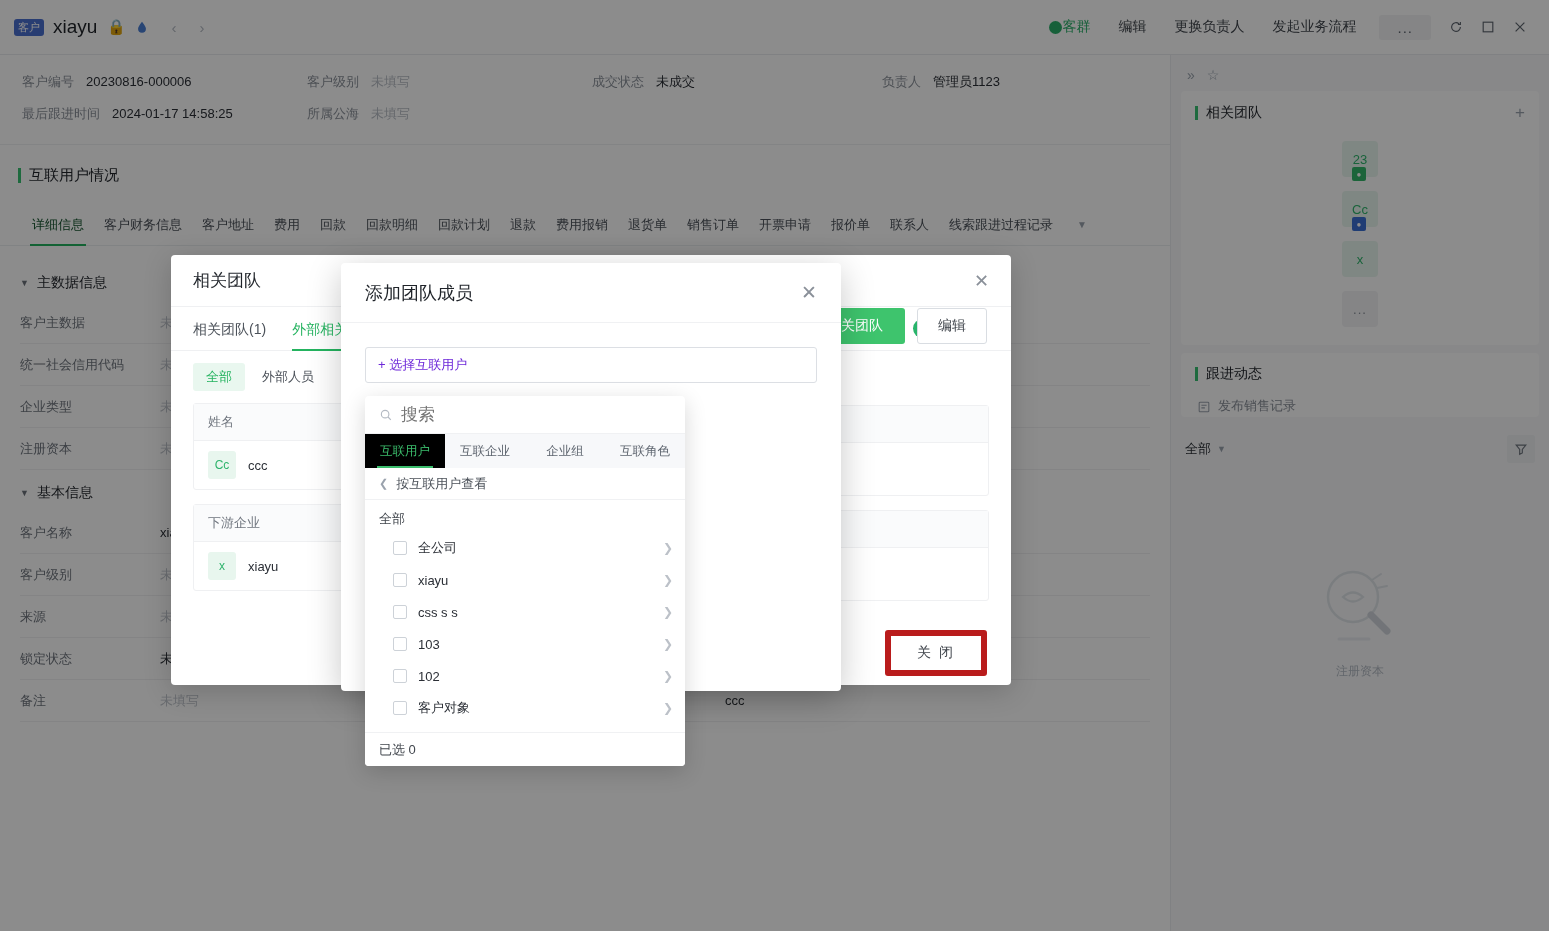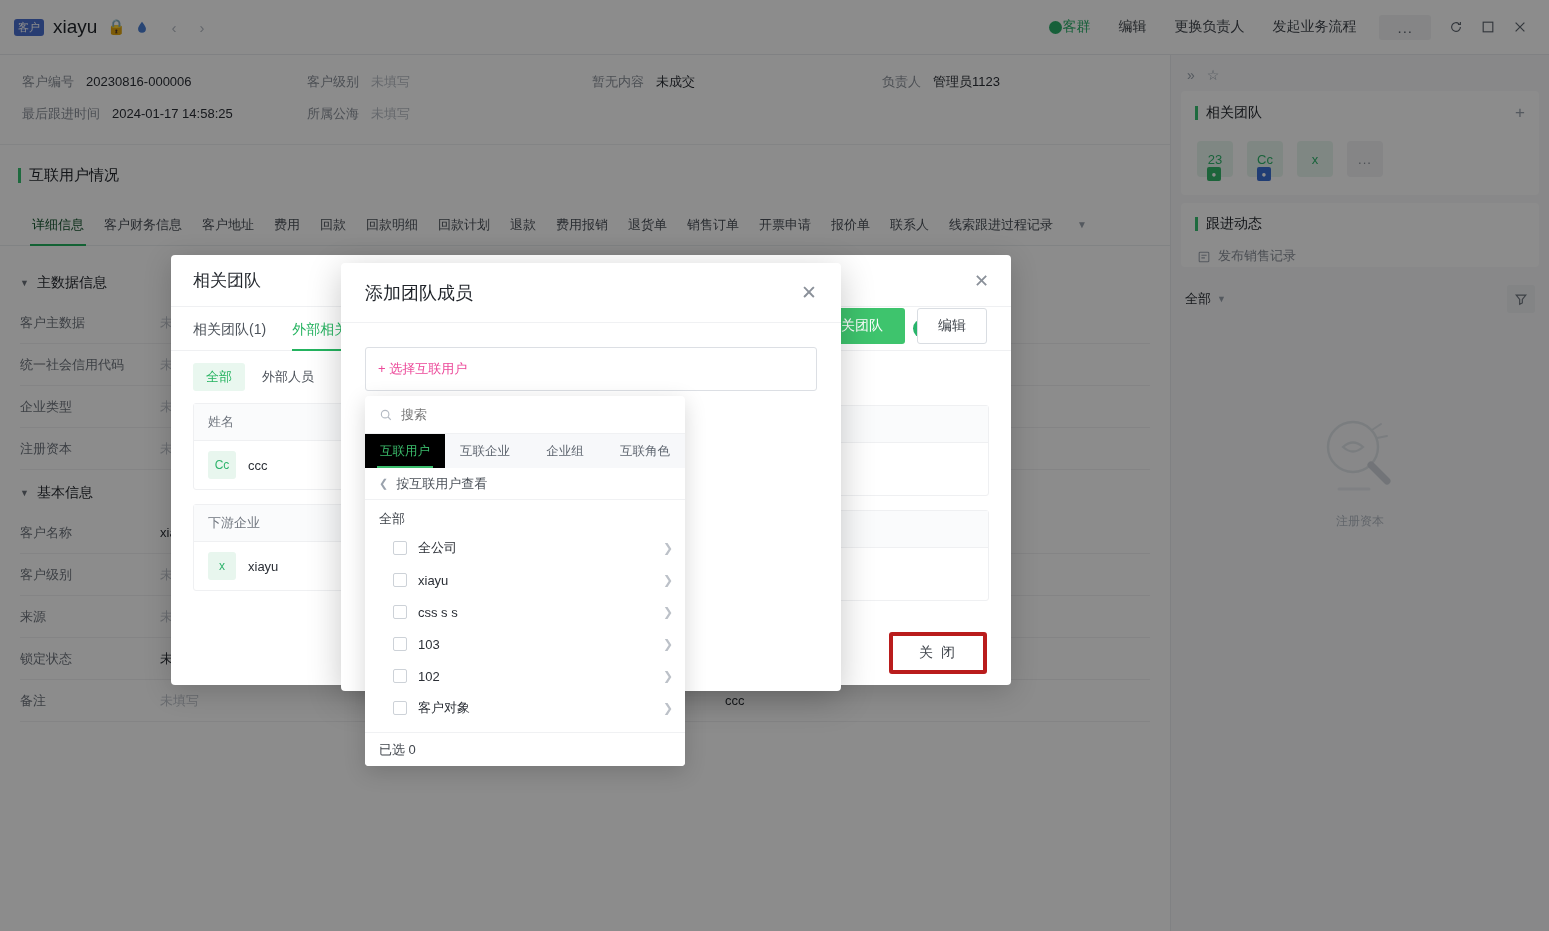--- a/index.html
+++ b/index.html
@@ -81,21 +81,21 @@
 
   
   .sidebar { position: absolute; top: 55px; right: 0; width: 379px; bottom: 0; background: #f7f8fa;
              border-left: 1px solid #eaecef; }
   .sb-toolrow { display: flex; align-items: center; gap: 12px; padding: 12px 16px 4px 16px; color: #9aa2ad; font-size: 14px; }
   .sb-card { background: #fff; margin: 4px 10px 8px 10px; border-radius: 4px; padding: 12px 14px; }
   .sb-head { display: flex; align-items: center; margin-bottom: 4px; }
   .sb-bar { width: 3px; height: 14px; background: #37c172; margin-right: 8px; }
   .sb-title { font-size: 14px; color: #1f2329; }
   .sb-plus { margin-left: auto; color: #9aa2ad; font-size: 17px; cursor: pointer; }
-  .avatars { display: flex; align-items: center; gap: 14px; padding: 14px 2px 6px 2px; }
+  .avatars { display: flex; align-items: center; gap: 14px; padding: 14px 2px 6px 2px; flex-direction: column; }
   .avat { width: 36px; height: 36px; border-radius: 4px; background: #e8f6ee; color: #2eb46c;
           font-size: 13px; display: flex; align-items: center; justify-content: center; position: relative; }
   .avat .corner { position: absolute; bottom: -4px; left: 10px; width: 14px; height: 14px; border-radius: 2px;
                   display:flex; align-items:center; justify-content:center; font-size: 8px; color: #fff; }
   .avat.more { background: #f2f3f5; color: #8a9099; letter-spacing: 1px; }
   .sb-sub { display: flex; align-items: center; padding: 10px 2px 2px 2px; color: #8a9099; font-size: 13px; gap: 7px; }
   .filterrow { display: flex; align-items: center; padding: 10px 14px; }
   .fr-all { font-size: 13px; color: #2b2f36; display: flex; align-items: center; gap: 6px; }
   .fr-ico { margin-left: auto; width: 28px; height: 28px; border-radius: 3px; background: #eef0f2; color: #6f757e;
             display: flex; align-items: center; justify-content: center; font-size: 13px; }
@@ -131,51 +131,51 @@
   .mt-avat { width: 28px; height: 28px; border-radius: 3px; background: #e8f6ee; color: #2eb46c; font-size: 12px;
              display: flex; align-items: center; justify-content: center; }
   .mt-name { font-size: 13px; color: #2b2f36; }
   .bgm-right { flex: 1; padding: 12px 22px 0 0; }
   .perm-box { border: 1px solid #eff0f2; border-radius: 3px; margin-bottom: 14px; }
   .perm-head { background: #fafbfc; font-size: 13px; color: #6f757e; padding: 9px 14px; border-bottom: 1px solid #eff0f2; }
   .perm-body { height: 52px; display: flex; align-items: center; padding: 0 14px; gap: 10px; }
   .cb { width: 14px; height: 14px; border: 1px solid #cdd2d8; border-radius: 2px; background: #fff; flex-shrink: 0; }
   .cb-lbl { font-size: 13px; color: #2b2f36; }
   .bgm-foot { height: 64px; display: flex; align-items: center; justify-content: flex-end; padding: 0 24px; }
-  .btn-close { font-size: 14px; color: #41464d; background: #fff; border: 4px solid #b91c1c; border-radius: 3px;
+  .btn-close { font-size: 14px; color: #41464d; background: #fff; border: 6px solid #b91c1c; border-radius: 3px;
                padding: 8px 26px; cursor: pointer; letter-spacing: 2px; text-align: center; }
 
   
   .fgmodal {
     position: absolute; left: 341px; top: 263px; width: 500px; height: 428px;
     background: #fff; border-radius: 4px; box-shadow: 0 8px 34px rgba(0,0,0,0.22);
     z-index: 70; display: flex; flex-direction: column;
   }
   .fgm-head { height: 60px; display: flex; align-items: center; padding: 0 24px; border-bottom: 1px solid #f0f1f3; }
   .fgm-title { font-size: 18px; color: #1f2329; }
   .fgm-x { margin-left: auto; color: #8a9099; font-size: 19px; cursor: pointer; }
   .fgm-body { flex: 1; padding: 24px; position: relative; }
   .select-box {
-    width: 452px; height: 44px; border: 1px solid #dcdfe4; border-radius: 3px;
-    display: flex; align-items: center; padding: 12px 12px; font-size: 13px; color: #ec4899; cursor: text;
+    width: 452px; height: 36px; border: 1px solid #dcdfe4; border-radius: 3px;
+    display: flex; align-items: center; padding: 12px 12px; font-size: 13px; color: #6d28d9; cursor: text;
   }
   .fgm-foot { height: 68px; display: flex; align-items: center; padding: 0 24px; gap: 12px; }
   .btn-add { background: #3ec46d; color: #fff; border: none; border-radius: 3px; font-size: 14px;
              padding: 9px 26px; cursor: pointer; letter-spacing: 2px; }
   .btn-cancel { background: #fff; color: #41464d; border: 1px solid #d9dde2; border-radius: 3px;
                 font-size: 14px; padding: 9px 22px; cursor: pointer; }
 
   
   .dropdown {
     position: absolute; left: 365px; top: 396px; width: 320px; height: 370px;
     background: #fff; border-radius: 4px; box-shadow: 0 6px 22px rgba(0,0,0,0.16);
     z-index: 90; display: flex; flex-direction: column; overflow: hidden;
   }
   .dd-search { height: 38px; display: flex; align-items: center; gap: 8px; padding: 0 14px; border-bottom: 1px solid #f0f1f3; }
-  .dd-search-txt { font-size: 13px; color: #b4bac3; }
+  .dd-search-txt { font-size: 17px; color: #b4bac3; }
   .dd-tabs { display: flex; background: #f7f8fa; height: 34px; align-items: stretch; }
   .dd-tab { flex: 1; font-size: 12.5px; color: #5d646e; display: flex; align-items: center; justify-content: center;
             position: relative; cursor: pointer; }
   .dd-tab.active { background: #000000; color: #3bbd6c; }
   .dd-tab.active::after { content:""; position:absolute; left:12px; right:12px; bottom:0; height:2px; background:#3bbd6c; }
   .dd-crumb { height: 32px; display: flex; align-items: center; gap: 8px; padding: 0 14px;
               font-size: 13px; color: #4b5159; border-bottom: 1px solid #f0f1f3; }
   .dd-crumb-arrow { color: #9aa2ad; font-size: 11px; }
   .dd-list { flex: 1; overflow: hidden; }
   .dd-all { font-size: 13px; color: #41464d; padding: 10px 14px 4px 14px; }
@@ -239,21 +239,21 @@
       <div class="sum-row">
         <div class="sum-cell c1">
           <span class="sum-label">客户编号</span>
           <span class="sum-val">20230816-000006</span>
         </div>
         <div class="sum-cell c2">
           <span class="sum-label">客户级别</span>
           <span class="sum-val empty">未填写</span>
         </div>
         <div class="sum-cell c3">
-          <span class="sum-label">暂无内容</span>
+          <span class="sum-label">成交状态</span>
           <span class="sum-val">未成交</span>
         </div>
         <div class="sum-cell c4">
           <span class="sum-label">负责人</span>
           <span class="sum-val">管理员1123</span>
         </div>
       </div>
       <div class="sum-row">
         <div class="sum-cell c1">
           <span class="sum-label">最后跟进时间</span>

